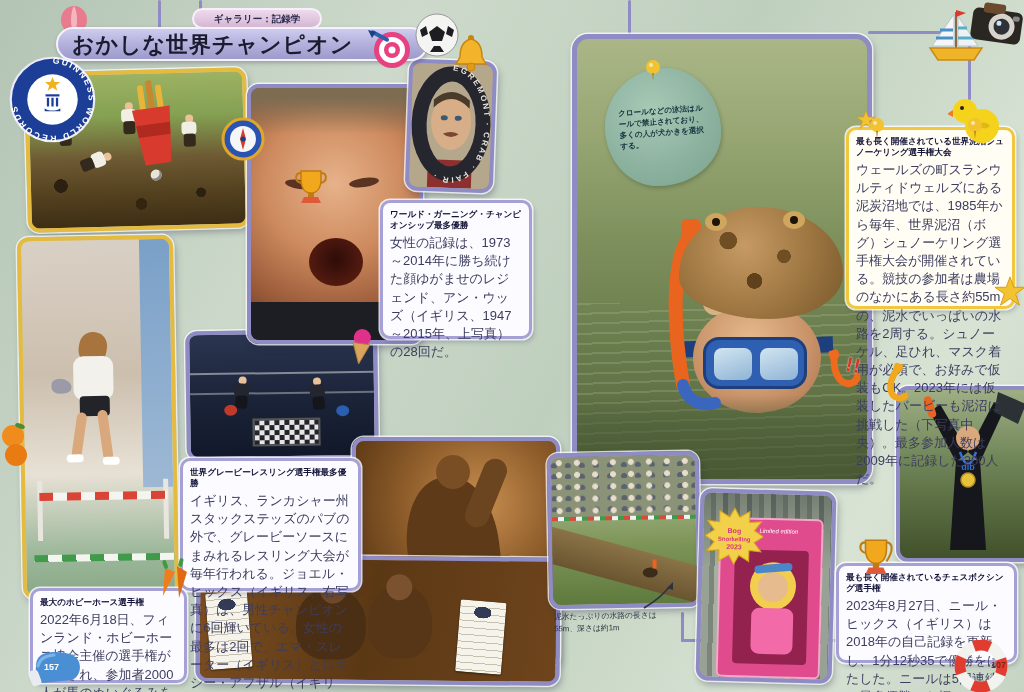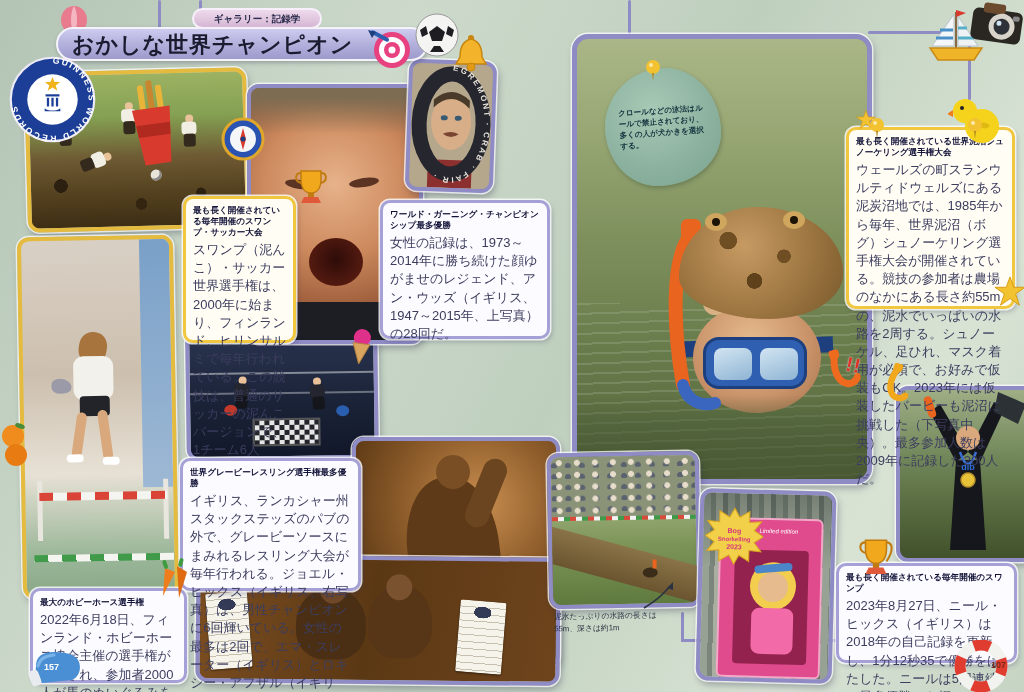--- a/index.html
+++ b/index.html
@@ -159,26 +159,22 @@
 
   <div class="photo purple" style="left:196px;top:556px;width:364px;height:128px;z-index:3;transform:rotate(0.6deg);background:linear-gradient(100deg,#7c4e21 0%,#5b3814 48%,#6e441c 100%)">
     <div class="abs" style="left:96px;top:28px;width:70px;height:72px;border-radius:50% 50% 40% 40%;background:#4a2f14"></div>
     <div class="abs" style="left:168px;top:24px;width:64px;height:74px;border-radius:50% 50% 40% 40%;background:#573617"></div>
     <div class="abs" style="left:120px;top:18px;width:26px;height:26px;border-radius:50%;background:#6e4828"></div>
     <div class="abs" style="left:186px;top:14px;width:26px;height:26px;border-radius:50%;background:#7a5230"></div>
     <div class="cert" style="left:8px;top:34px;width:42px;height:76px;transform:rotate(-5deg)"></div>
     <div class="cert" style="left:258px;top:40px;width:46px;height:72px;transform:rotate(4deg)"></div>
   </div>
 
-  <div class="tbox yellow" style="left:183px;top:196px;width:113px;height:147px">
-    <h3>最も長く開催されている毎年開催のスワンプ・サッカー大会</h3>
-    <p>スワンプ（泥んこ）・サッカー世界選手権は、2000年に始まり、フィンランド、ヒリンサルミで毎年行われている。この競技は、普通のサッカーの泥んこバージョンで、1チーム6人制、30×60mの沼のなかでプレーする。</p>
-  </div>
-
-  <div class="tbox purple" style="left:380px;top:200px;width:170px;height:139px">
+
+  <div class="tbox purple" style="left:380px;top:200px;width:152px;height:139px">
     <h3>ワールド・ガーニング・チャンピオンシップ最多優勝</h3>
     <p>女性の記録は、1973～2014年に勝ち続けた顔ゆがませのレジェンド、アン・ウッズ（イギリス、1947～2015年、上写真）の28回だ。</p>
   </div>
 
 
   <div class="tbox purple" style="left:180px;top:458px;width:181px;height:133px">
     <h3>世界グレービーレスリング選手権最多優勝</h3>
     <p>イギリス、ランカシャー州スタックステッズのパブの外で、グレービーソースにまみれるレスリング大会が毎年行われる。ジョエル・ヒックス（イギリス、右写真）は、男性チャンピオンに6回輝いている。女性の最多は2回で、エマ・スレーター（イギリス）とロキシー・アフザル（イギリス、下写真）が記録。試合時間は2分間で、レスリングの技はもちろん、コスチュームやエンターテイメント性も審査基準になる。</p>
   </div>
 
@@ -263,21 +259,21 @@
       <circle cx="68" cy="48" r="12" fill="#d9a87c"></circle>
       <polygon points="98,2 126,14 118,34 94,22" fill="#2c3136"></polygon>
       <rect x="26" y="6" width="8" height="22" rx="4" fill="#e8641f" transform="rotate(-18 30 17)"></rect>
       <path d="M60,62 Q68,86 76,62" fill="none" stroke="#3a6fd0" stroke-width="2.5"></path>
       <circle cx="68" cy="90" r="7" fill="#e8c33a" stroke="#b8932a" stroke-width="1.5"></circle>
       <text x="68" y="80" font-size="9" font-weight="bold" fill="#2e6fd6" text-anchor="middle">dlb</text>
     </svg>
   </div>
 
   <div class="tbox purple" style="left:836px;top:563px;width:181px;height:100px">
-    <h3>最も長く開催されている毎年開催のスワンプ</h3>
+    <h3>最も長く開催されているチェスボクシング選手権</h3>
     <p>2023年8月27日、ニール・ヒックス（イギリス）は2018年の自己記録を更新し、1分12秒35で優勝をはたした。ニールは5回連続の最多優勝にも輝いている。</p>
     <p>女性の記録は2014年8月24日、カースティ・ジョンソン（イギリス）による1分22秒56。</p>
   </div>
 
   <div class="hdr-bar"></div>
   <div class="hdr-tab">ギャラリー：記録学</div>
   <div class="hdr-title">おかしな世界チャンピオン</div>
 
   <svg class="abs" style="left:9px;top:56px;z-index:9" width="87" height="87" viewBox="0 0 100 100">
     <circle cx="50" cy="50" r="48" fill="#1c3e97" stroke="#eceaf6" stroke-width="2.5"></circle>

